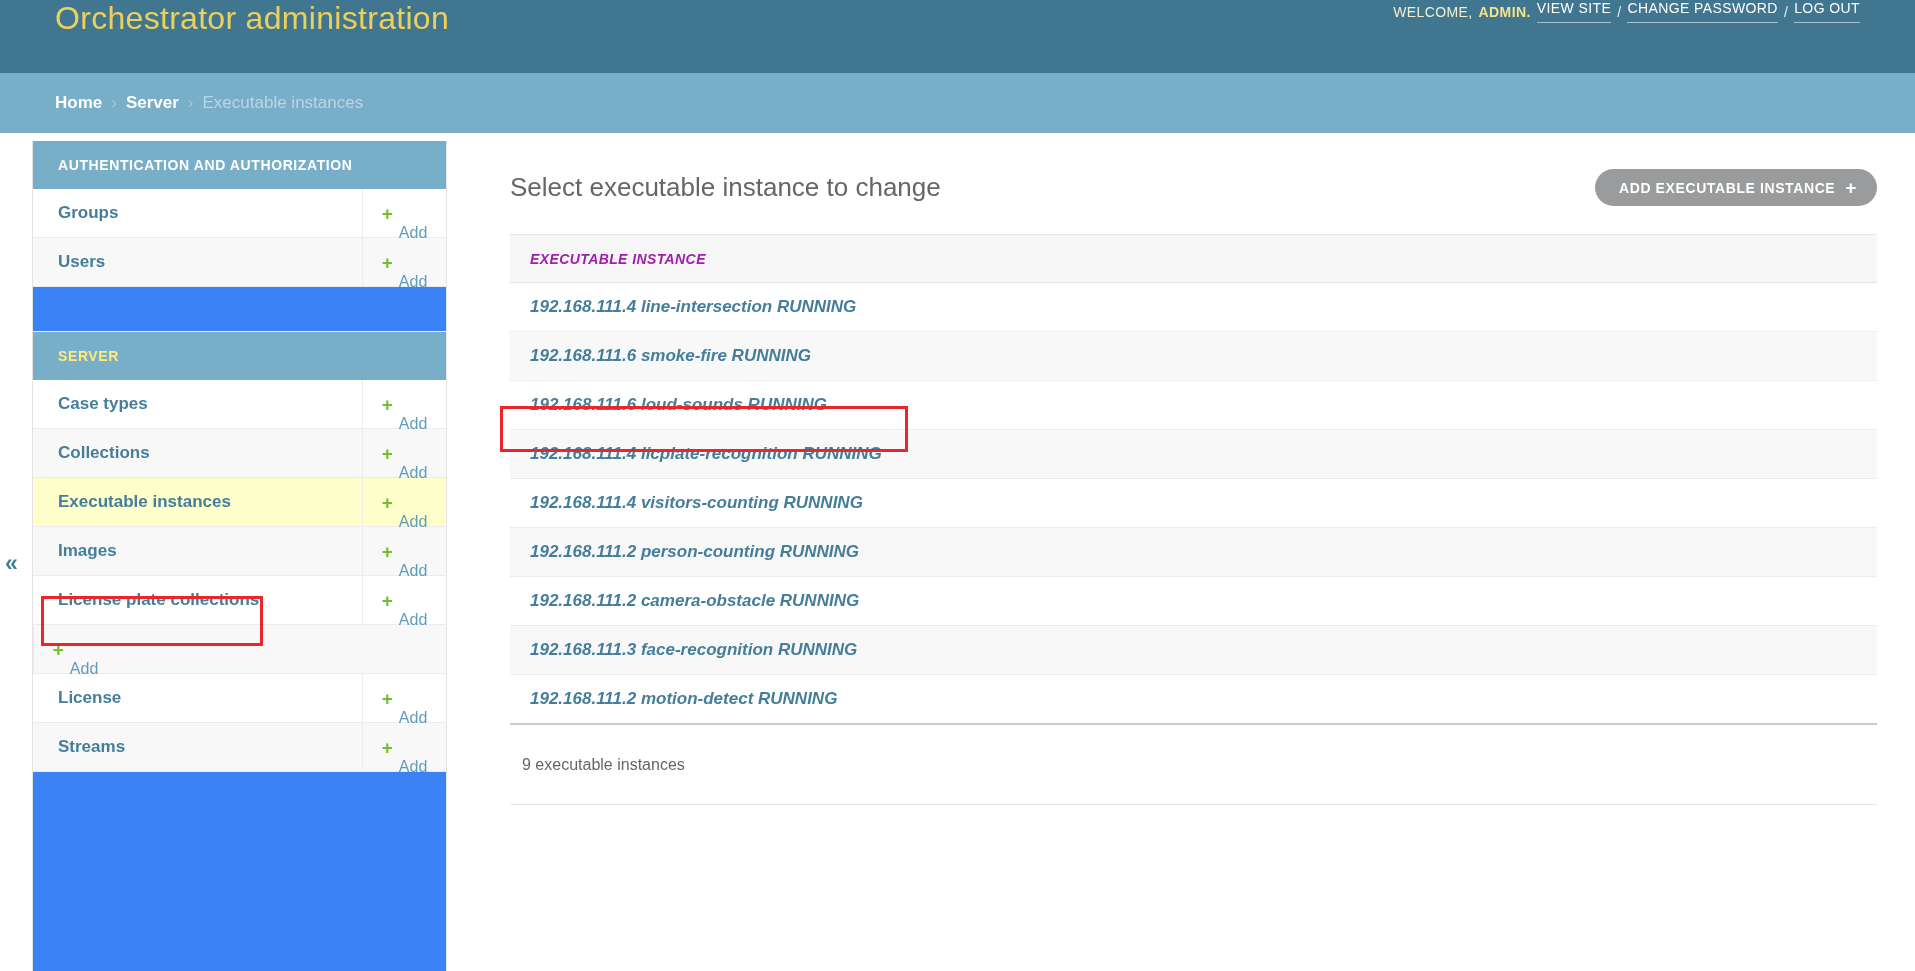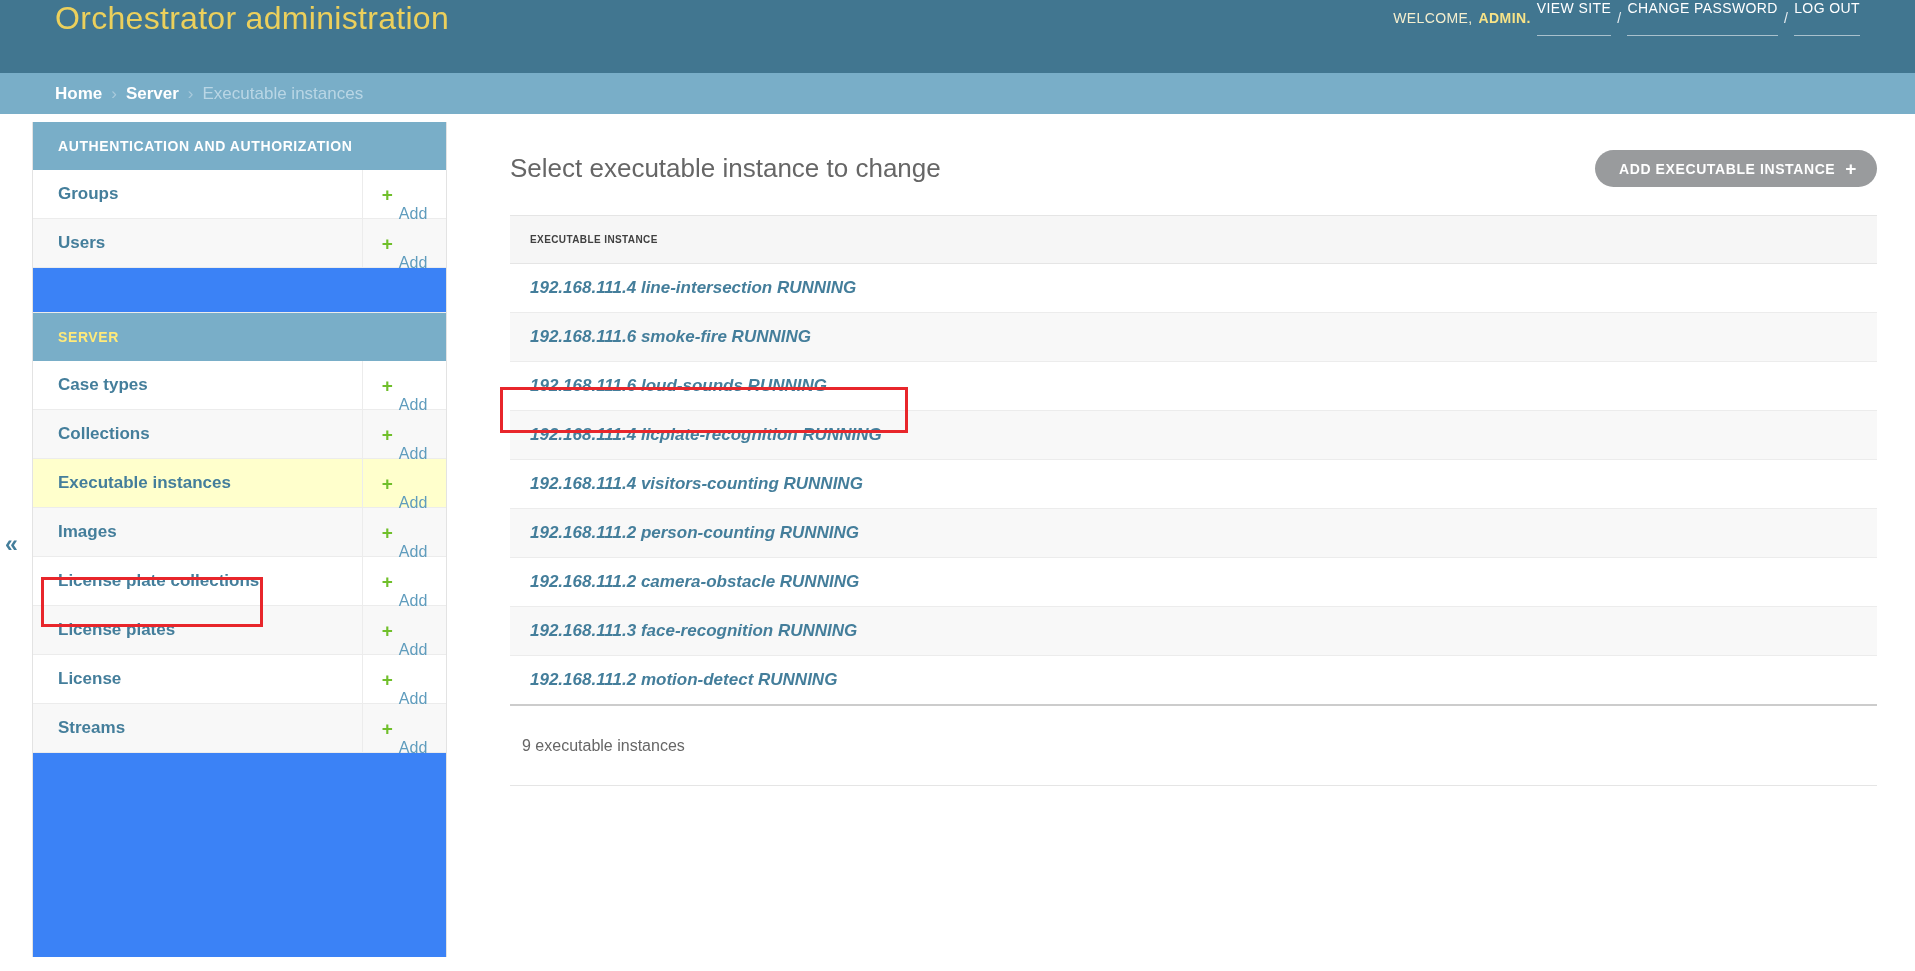--- a/index.html
+++ b/index.html
@@ -4,25 +4,25 @@
 <style>
   * { margin:0; padding:0; box-sizing:border-box; }
   html,body { width:1915px; height:971px; background:#fff; font-family:"Liberation Sans", sans-serif; overflow:hidden; }
   a { text-decoration:none; cursor:pointer; }
 
   
   .hdr { height:73px; background:#417690; display:flex; align-items:flex-start; justify-content:space-between; padding:0 55px; }
   .hdr-title { color:#ecd05c; font-size:32px; font-weight:400; letter-spacing:0.3px; }
   .usertools { color:#f5efcf; font-size:14px; letter-spacing:0.4px; display:flex; align-items:center; gap:6px; white-space:nowrap; }
   .usertools .uname { color:#f7e387; font-weight:700; }
-  .usertools a { color:#fff; border-bottom:1px solid rgba(255,255,255,0.55); padding-bottom:19px; }
+  .usertools a { color:#fff; border-bottom:1px solid rgba(255,255,255,0.55); padding-bottom:6px; }
   .usertools .sep { color:#e8eef2; }
 
   
-  .crumbs { height:41px; background:#79aec8; display:flex; align-items:center; padding:4px 55px; font-size:17px; gap:9px; }
+  .crumbs { height:60px; background:#79aec8; display:flex; align-items:center; padding:4px 55px; font-size:17px; gap:9px; }
   .crumbs a { color:#ffffff; font-weight:600; }
   .crumbs .csep { color:#a9cadc; }
   .crumbs .current { color:#b9d6e5; }
 
   
   .page-body { display:flex; height:843px; position:relative; }
   .gutter { width:32px; position:relative; }
   .collapse-toggle { position:absolute; left:5px; top:417px; color:#447e9b; font-size:23px; font-weight:700; cursor:pointer; }
 
   .sidebar { width:415px; border-left:1px solid #e3e3e3; border-right:1px solid #e3e3e3; margin-top:8px; height:835px; background:#3b82f6; }
@@ -42,21 +42,21 @@
   
   .main { flex:1; padding:36px 38px 0 63px; }
   .main-head { display:flex; align-items:center; justify-content:space-between; }
   .main-title { color:#666; font-size:26px; font-weight:300; }
   .add-btn { background:#999b9d; border:none; color:#fff; height:37px; border-radius:19px; padding:0 20px 0 24px; font-family:"Liberation Sans",sans-serif;
              font-size:14px; font-weight:700; letter-spacing:0.6px; display:flex; align-items:center; gap:10px; cursor:pointer; }
   .add-btn .bplus { font-size:19px; font-weight:900; line-height:1; }
 
   .list-table { margin-top:28px; }
   .lt-header { height:49px; background:#f6f6f6; border-top:1px solid #e5e5e5; border-bottom:1px solid #e5e5e5; display:flex; align-items:center; padding-left:20px; }
-  .lt-header a { color:#404040; font-size:10px; font-weight:700; letter-spacing:0.4px; text-transform:uppercase; }
+  .lt-header a { color:#a21caf; font-size:14px; font-weight:700; letter-spacing:0.4px; text-transform:uppercase;font-style:italic; }
   .lt-row { height:49px; display:flex; align-items:center; padding-left:20px; border-bottom:1px solid #ececec; background:#fff;font-style:italic; }
   .lt-rows .lt-row:nth-child(even) { background:#f8f8f8; }
   .lt-row a { color:#447e9b; font-size:17px; font-weight:700; }
   .lt-footer { border-top:2px solid #ccc; border-bottom:1px solid #e5e5e5; height:82px; display:flex; align-items:center; padding-left:12px; margin-top:-1px; }
   .lt-footer span { color:#666; font-size:16px; }
 
   
   .anno { position:absolute; border:3px solid #e8262b; background:transparent; pointer-events:none; }
   .anno-sidebar { left:41px; top:463px; width:222px; height:50px; }
   .anno-row { left:500px; top:273px; width:408px; height:46px; }
@@ -162,23 +162,20 @@
       <div class="side-row">
         <div class="name-cell">
             <a>License plate collections</a>
           </div>
         <div class="add-cell">
           <span class="plus">+</span>
           <a>Add</a>
         </div>
       </div>
       <div class="side-row">
-        <div class="name-cell">
-            <a>License plates</a>
-          </div>
         <div class="add-cell">
           <span class="plus">+</span>
           <a>Add</a>
         </div>
       </div>
       <div class="side-row">
         <div class="name-cell">
             <a>License</a>
           </div>
         <div class="add-cell">

